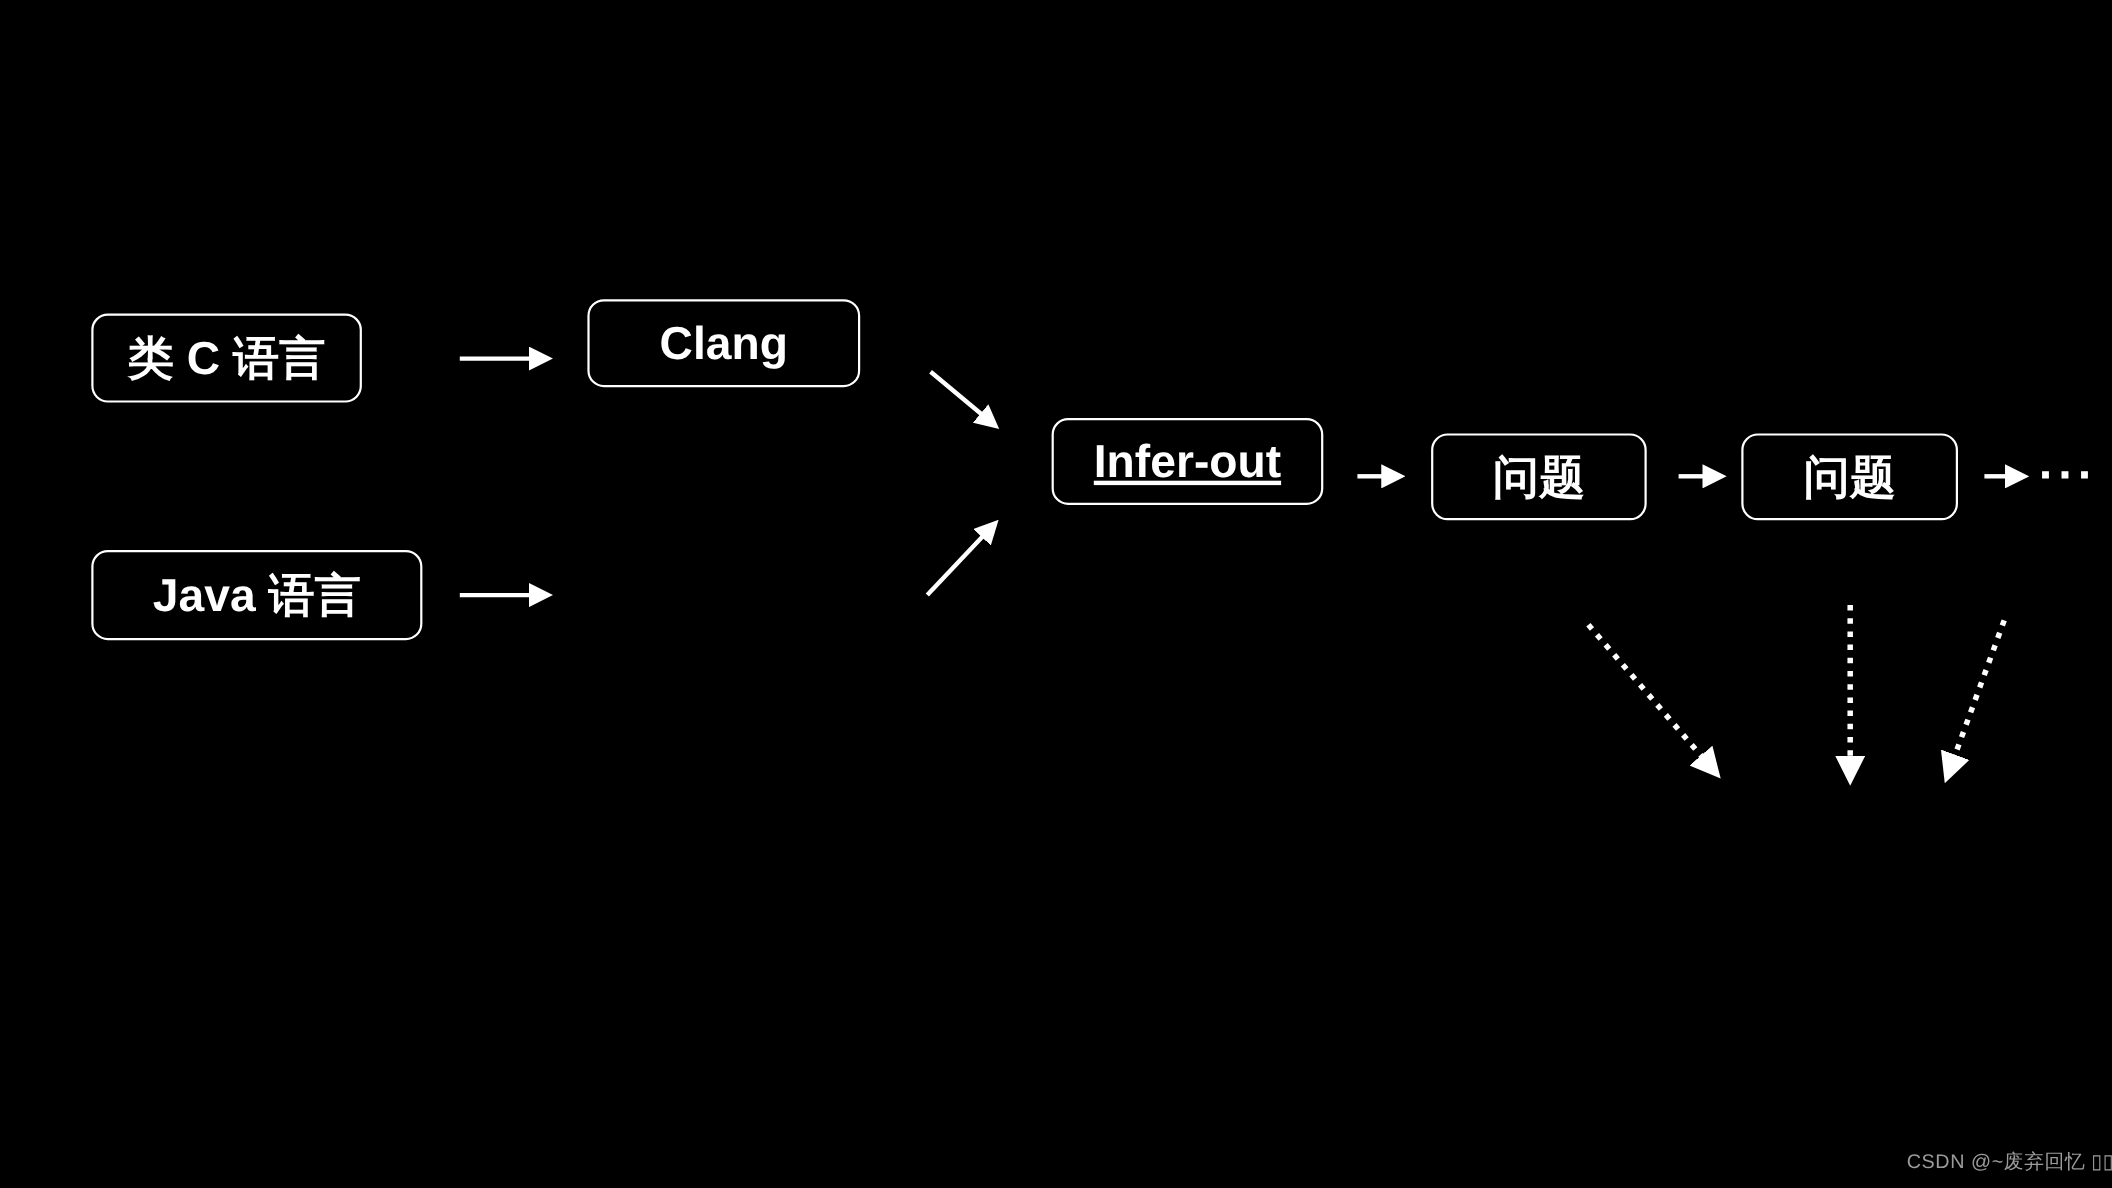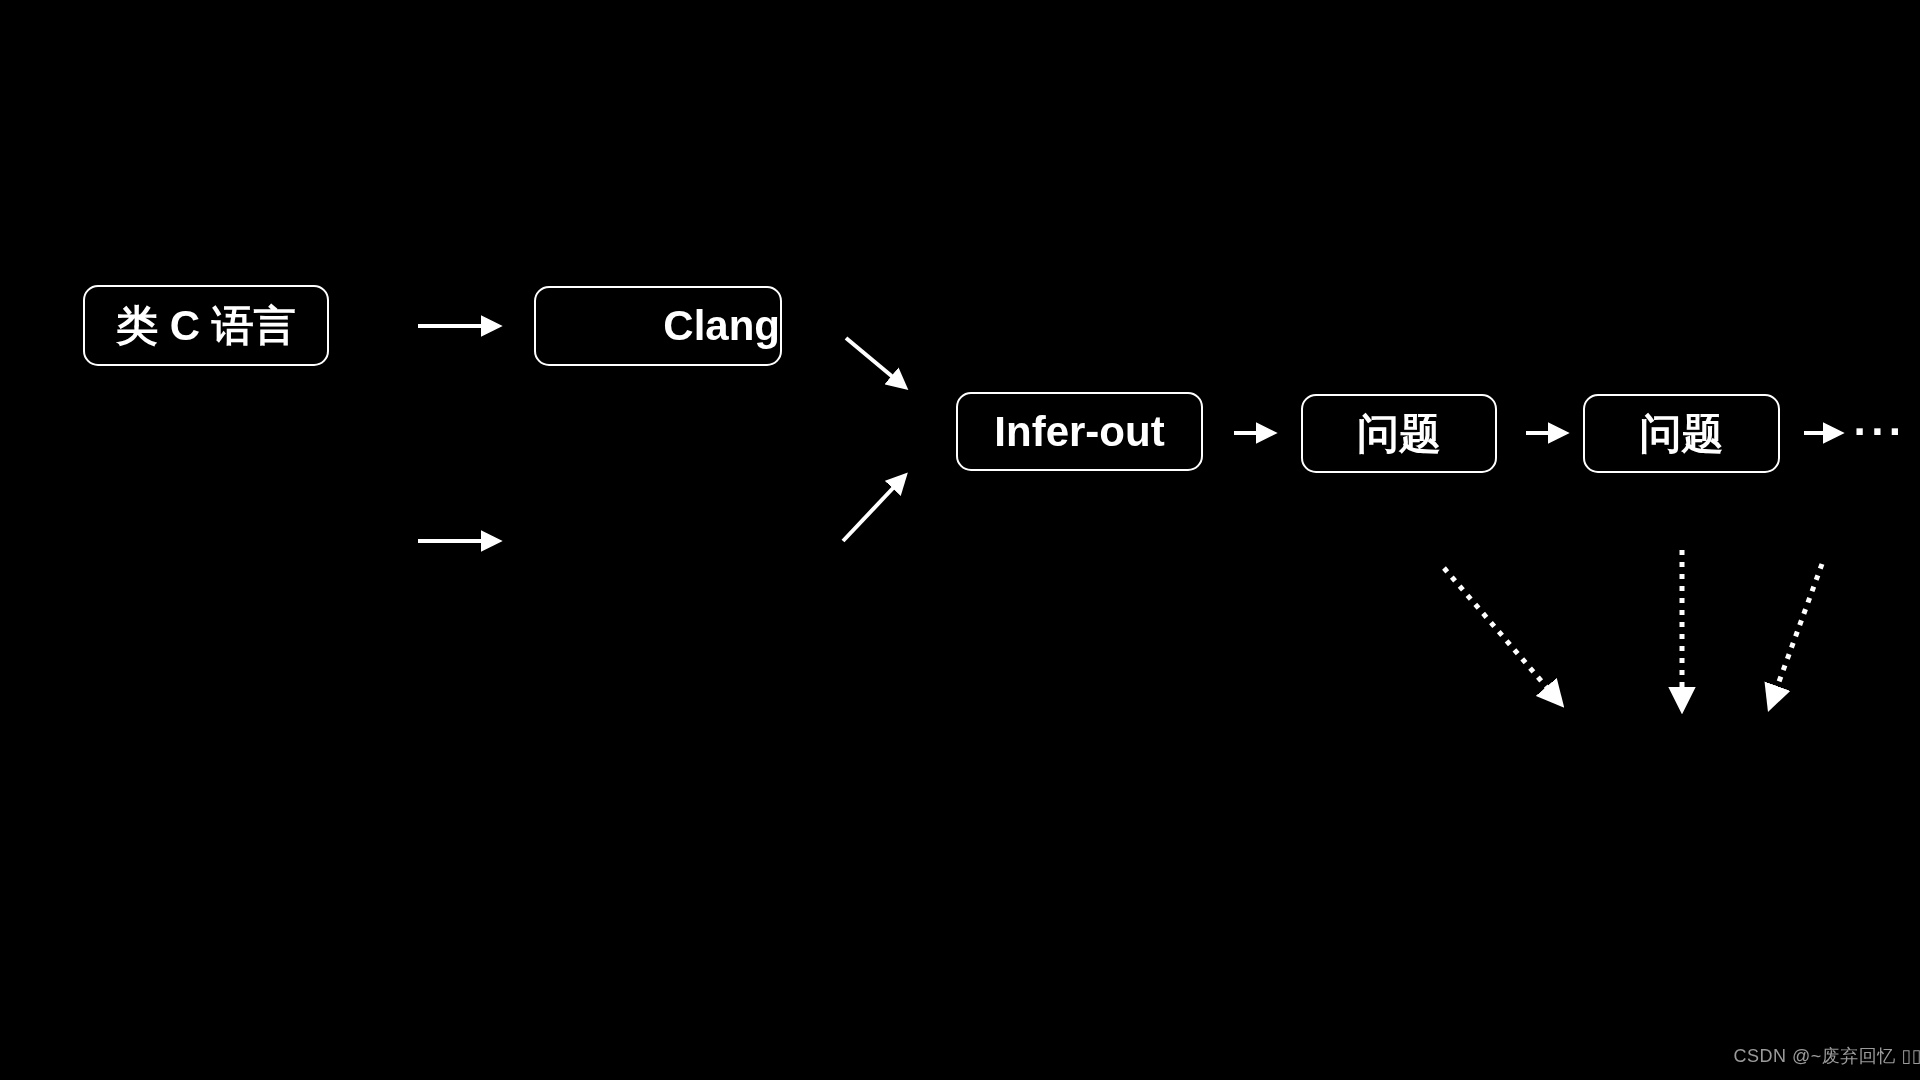--- a/index.html
+++ b/index.html
@@ -33,24 +33,24 @@
     border-radius: 15px;
     color: #ffffff;
     font-size: 42px;
     font-weight: 700;
     line-height: 1;
     white-space: nowrap;
     box-sizing: border-box;
     background: #000000;
   }
   .node-c-like   { left: 67px;   top: 285px; width: 246px; height: 81px; }
-  .node-clang    { left: 518px;  top: 286px; width: 248px; height: 80px; justify-content: flex-end; }
+  .node-clang    { left: 518px;  top: 272px; width: 248px; height: 80px; }
   .node-java     { left: 67px;   top: 500px; width: 301px; height: 82px; }
   .node-javac    { left: 519px;  top: 500px; width: 247px; height: 82px; }
-  .node-infer    { left: 940px;  top: 392px; width: 247px; height: 79px; }
+  .node-infer    { left: 940px;  top: 380px; width: 247px; height: 79px; text-decoration: underline; }
   .node-issue1   { left: 1285px; top: 394px; width: 196px; height: 79px; }
   .node-issue2   { left: 1567px; top: 394px; width: 197px; height: 79px; }
   .node-report   { left: 1524px; top: 787px; width: 282px; height: 84px; }
   .ellipsis {
     position: absolute;
     left: 1836px;
     top: 404px;
     width: 56px;
     height: 56px;
     display: flex;
@@ -102,20 +102,23 @@
   </svg>
 
   <div class="node node-c-like">
     <span>类 C 语言</span>
   </div>
 
   <div class="node node-clang">
     <span>Clang</span>
   </div>
 
+  <div class="node node-java">
+    <span>Java 语言</span>
+  </div>
 
 
   <div class="node node-infer">
     <span>Infer-out</span>
   </div>
 
   <div class="node node-issue1">
     <span>问题</span>
   </div>
 

